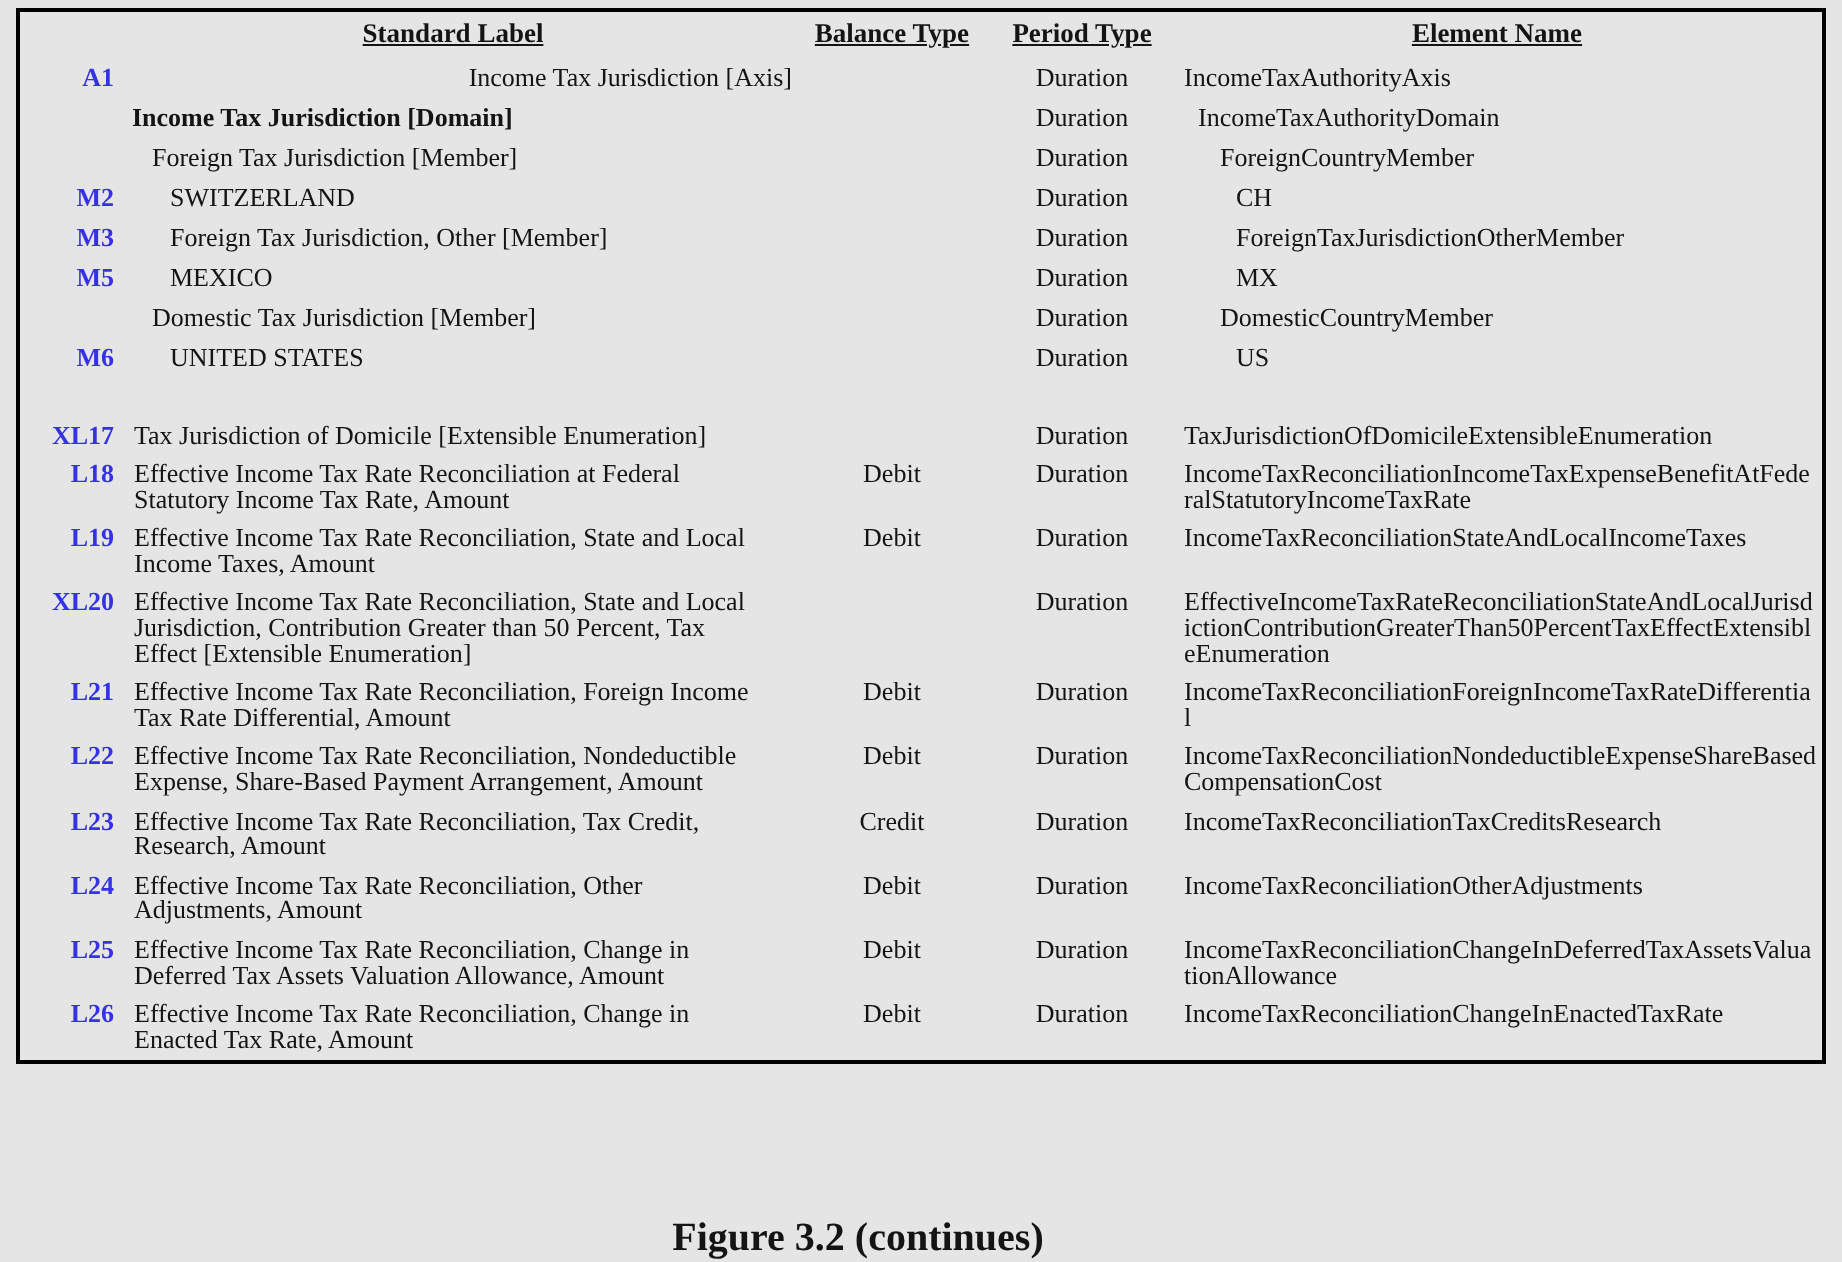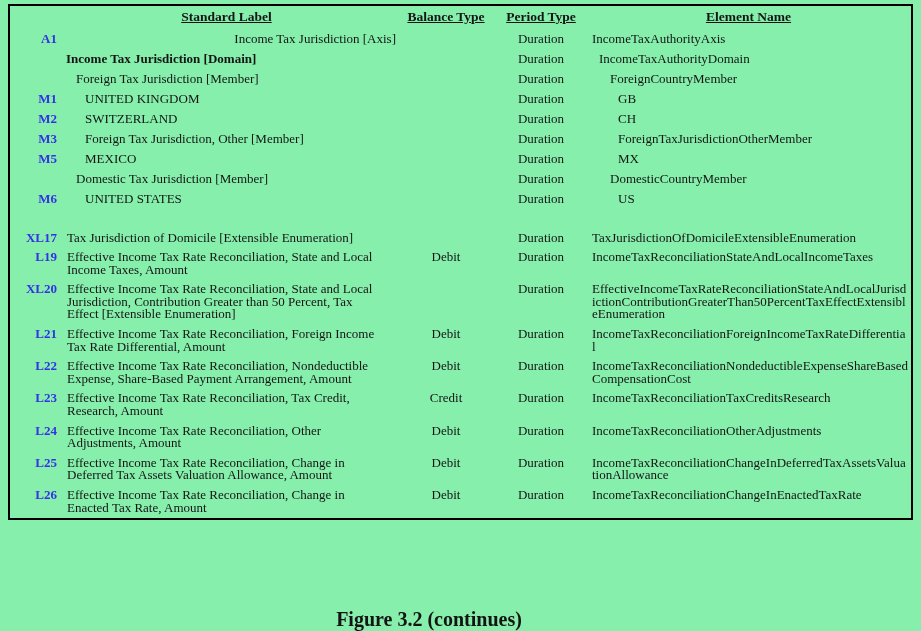--- a/index.html
+++ b/index.html
@@ -4,21 +4,21 @@
 <style>
   html, body {
     margin: 0;
     padding: 0;
     background: #ffffff;
   }
   #page {
     position: relative;
     width: 921px;
     height: 631px;
-    background: #86efac;
+    background: #e5e5e5;
     font-family: "Liberation Serif", "DejaVu Serif", serif;
     color: #141414;
     overflow: hidden;
   }
   table#fig-table {
     position: absolute;
     left: 8px;
     top: 4px;
     width: 905px;
     border-collapse: collapse;
@@ -123,27 +123,20 @@
           <td class="element" style="padding-left: 13px;">IncomeTaxAuthorityDomain</td>
         </tr>
         <tr class="jur-row">
           <td class="code"></td>
           <td class="label" style="padding-left: 19px;">Foreign Tax Jurisdiction [Member]</td>
           <td class="balance"></td>
           <td class="period">Duration</td>
           <td class="element" style="padding-left: 24px;">ForeignCountryMember</td>
         </tr>
         <tr class="jur-row">
-          <td class="code">M1</td>
-          <td class="label" style="padding-left: 28px;">UNITED KINGDOM</td>
-          <td class="balance"></td>
-          <td class="period">Duration</td>
-          <td class="element" style="padding-left: 32px;">GB</td>
-        </tr>
-        <tr class="jur-row">
           <td class="code">M2</td>
           <td class="label" style="padding-left: 28px;">SWITZERLAND</td>
           <td class="balance"></td>
           <td class="period">Duration</td>
           <td class="element" style="padding-left: 32px;">CH</td>
         </tr>
         <tr class="jur-row">
           <td class="code">M3</td>
           <td class="label" style="padding-left: 28px;">Foreign Tax Jurisdiction, Other [Member]</td>
           <td class="balance"></td>
@@ -179,20 +172,27 @@
     </tbody>
     <tbody id="line-item-rows">
         <tr class="li-row">
           <td class="code">XL17</td>
           <td class="label">Tax Jurisdiction of Domicile [Extensible Enumeration]</td>
           <td class="balance"></td>
           <td class="period">Duration</td>
           <td class="element">TaxJurisdictionOfDomicileExtensibleEnumeration</td>
         </tr>
         <tr class="li-row">
+          <td class="code">L18</td>
+          <td class="label">Effective Income Tax Rate Reconciliation at Federal Statutory Income Tax Rate, Amount</td>
+          <td class="balance">Debit</td>
+          <td class="period">Duration</td>
+          <td class="element">IncomeTaxReconciliationIncomeTaxExpenseBenefitAtFederalStatutoryIncomeTaxRate</td>
+        </tr>
+        <tr class="li-row">
           <td class="code">L19</td>
           <td class="label">Effective Income Tax Rate Reconciliation, State and Local Income Taxes, Amount</td>
           <td class="balance">Debit</td>
           <td class="period">Duration</td>
           <td class="element">IncomeTaxReconciliationStateAndLocalIncomeTaxes</td>
         </tr>
         <tr class="li-row">
           <td class="code">XL20</td>
           <td class="label">Effective Income Tax Rate Reconciliation, State and Local Jurisdiction, Contribution Greater than 50 Percent, Tax Effect [Extensible Enumeration]</td>
           <td class="balance"></td>

